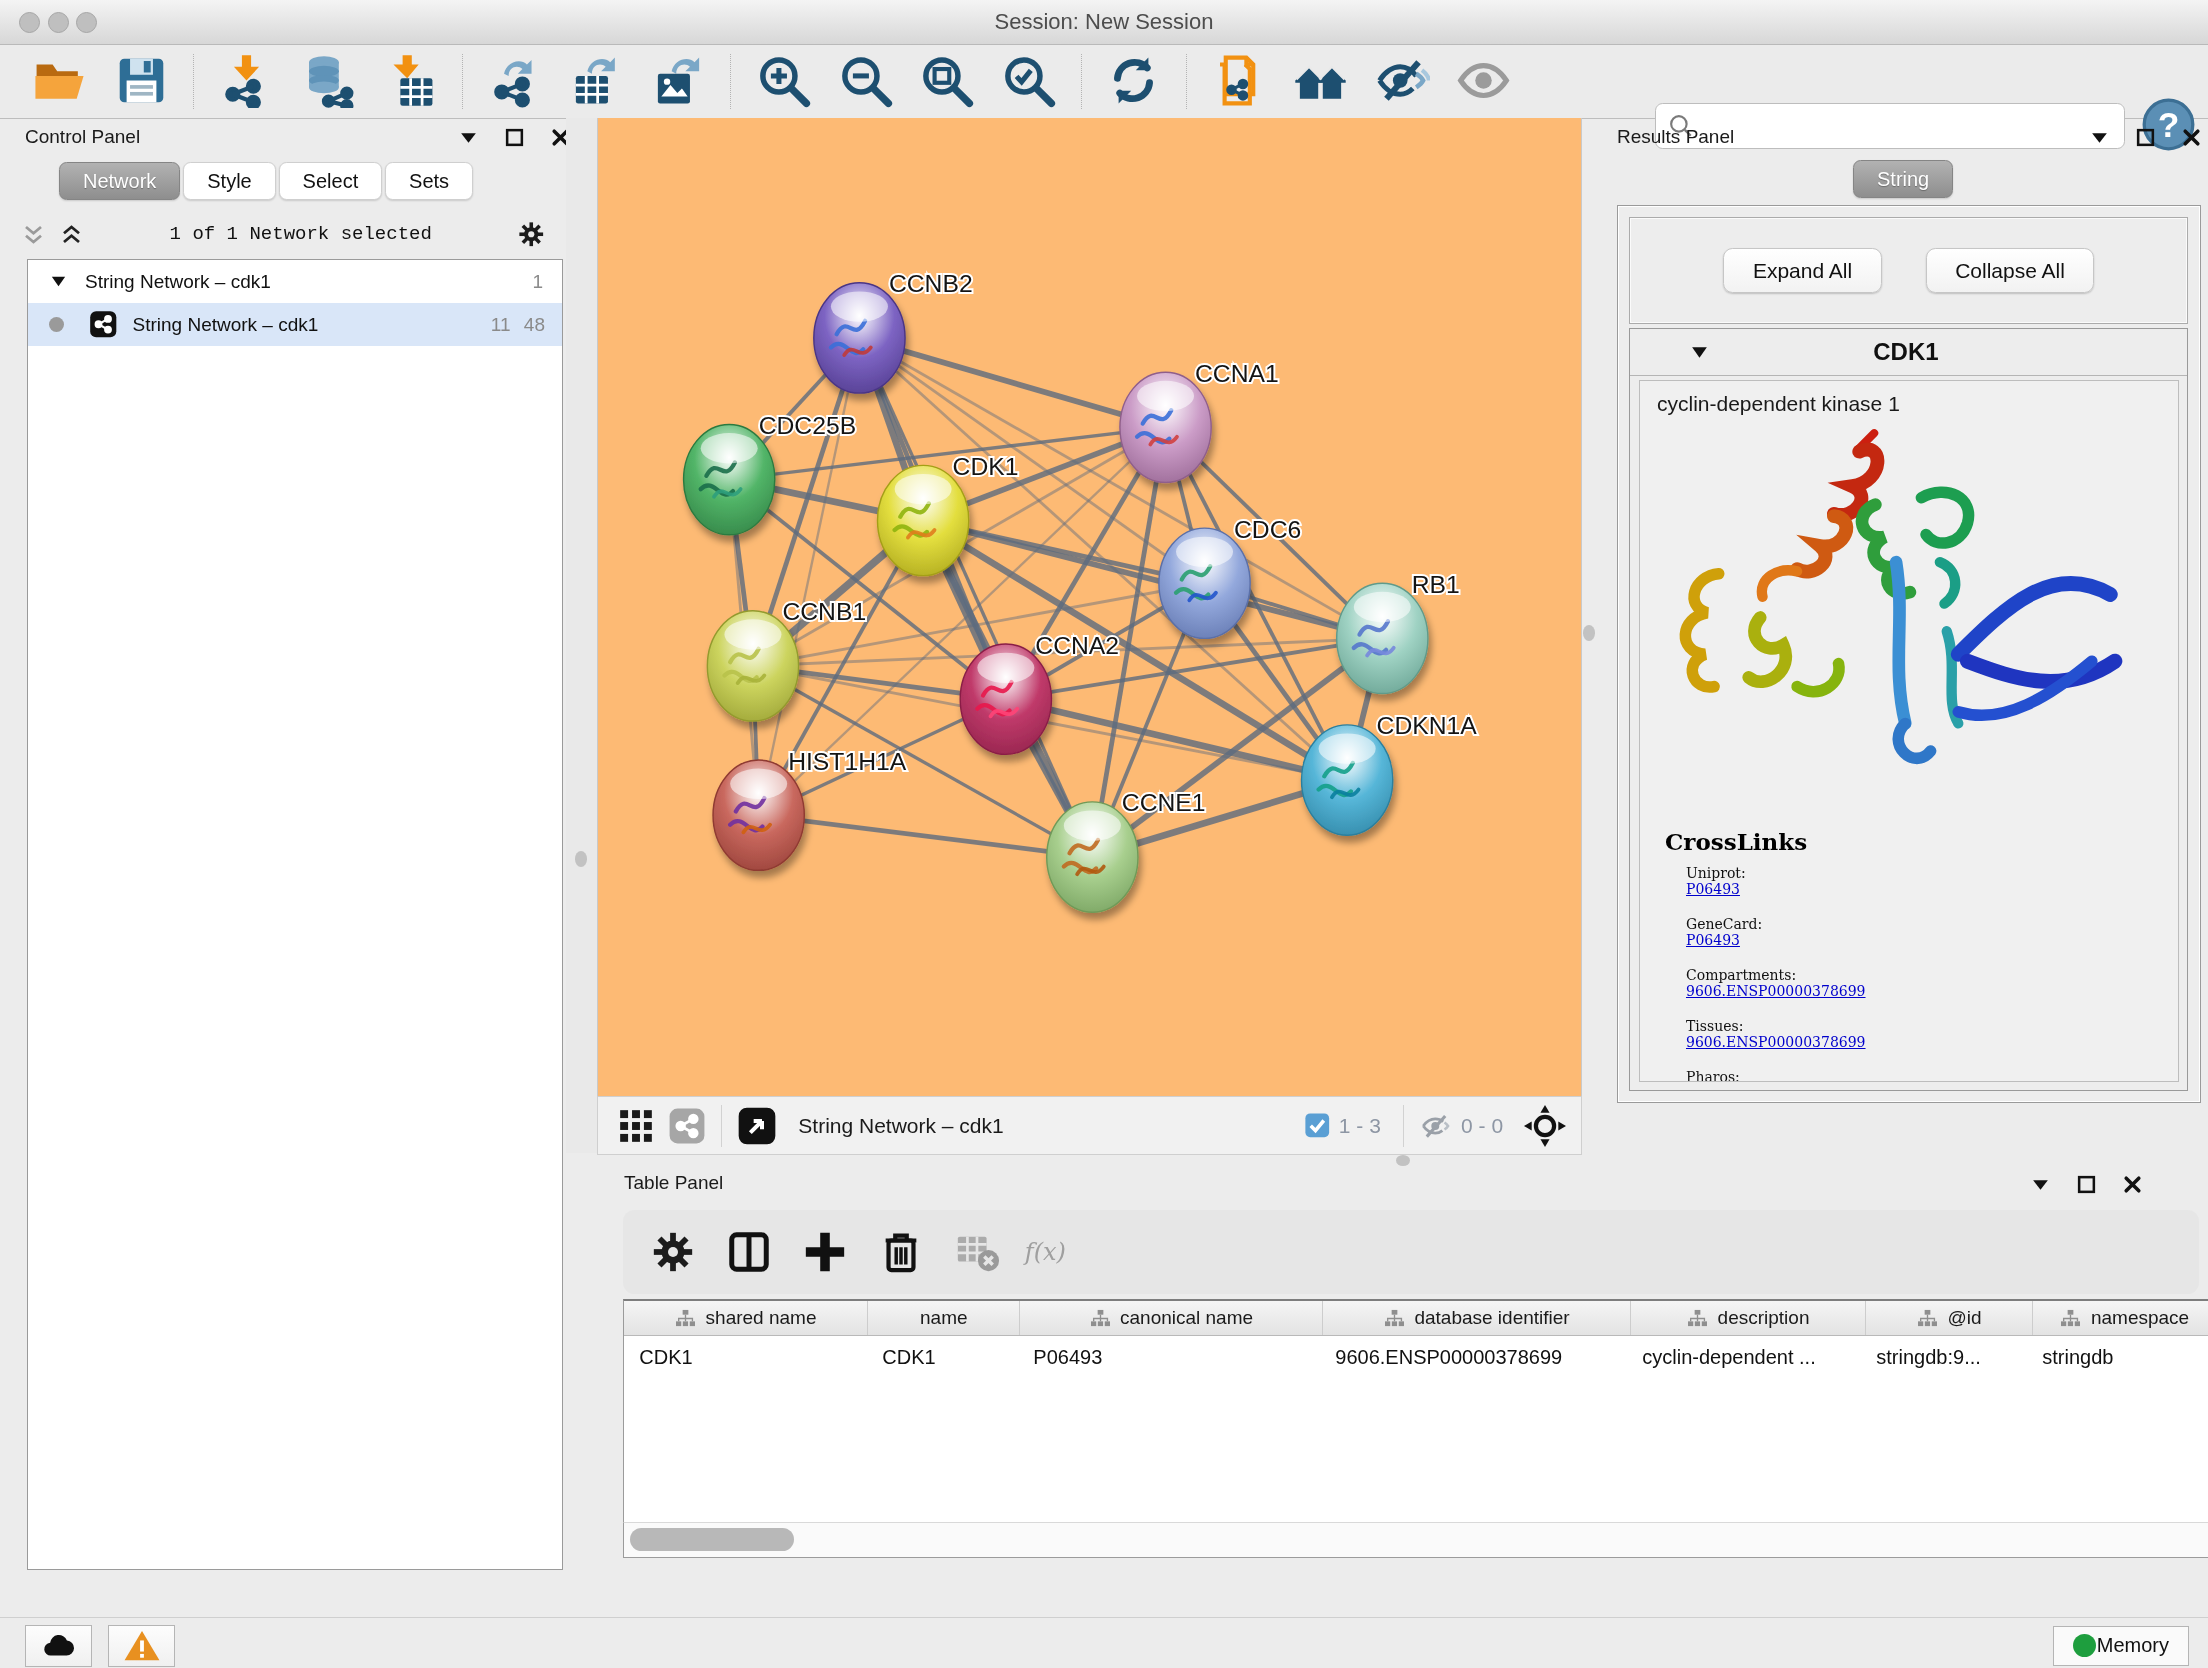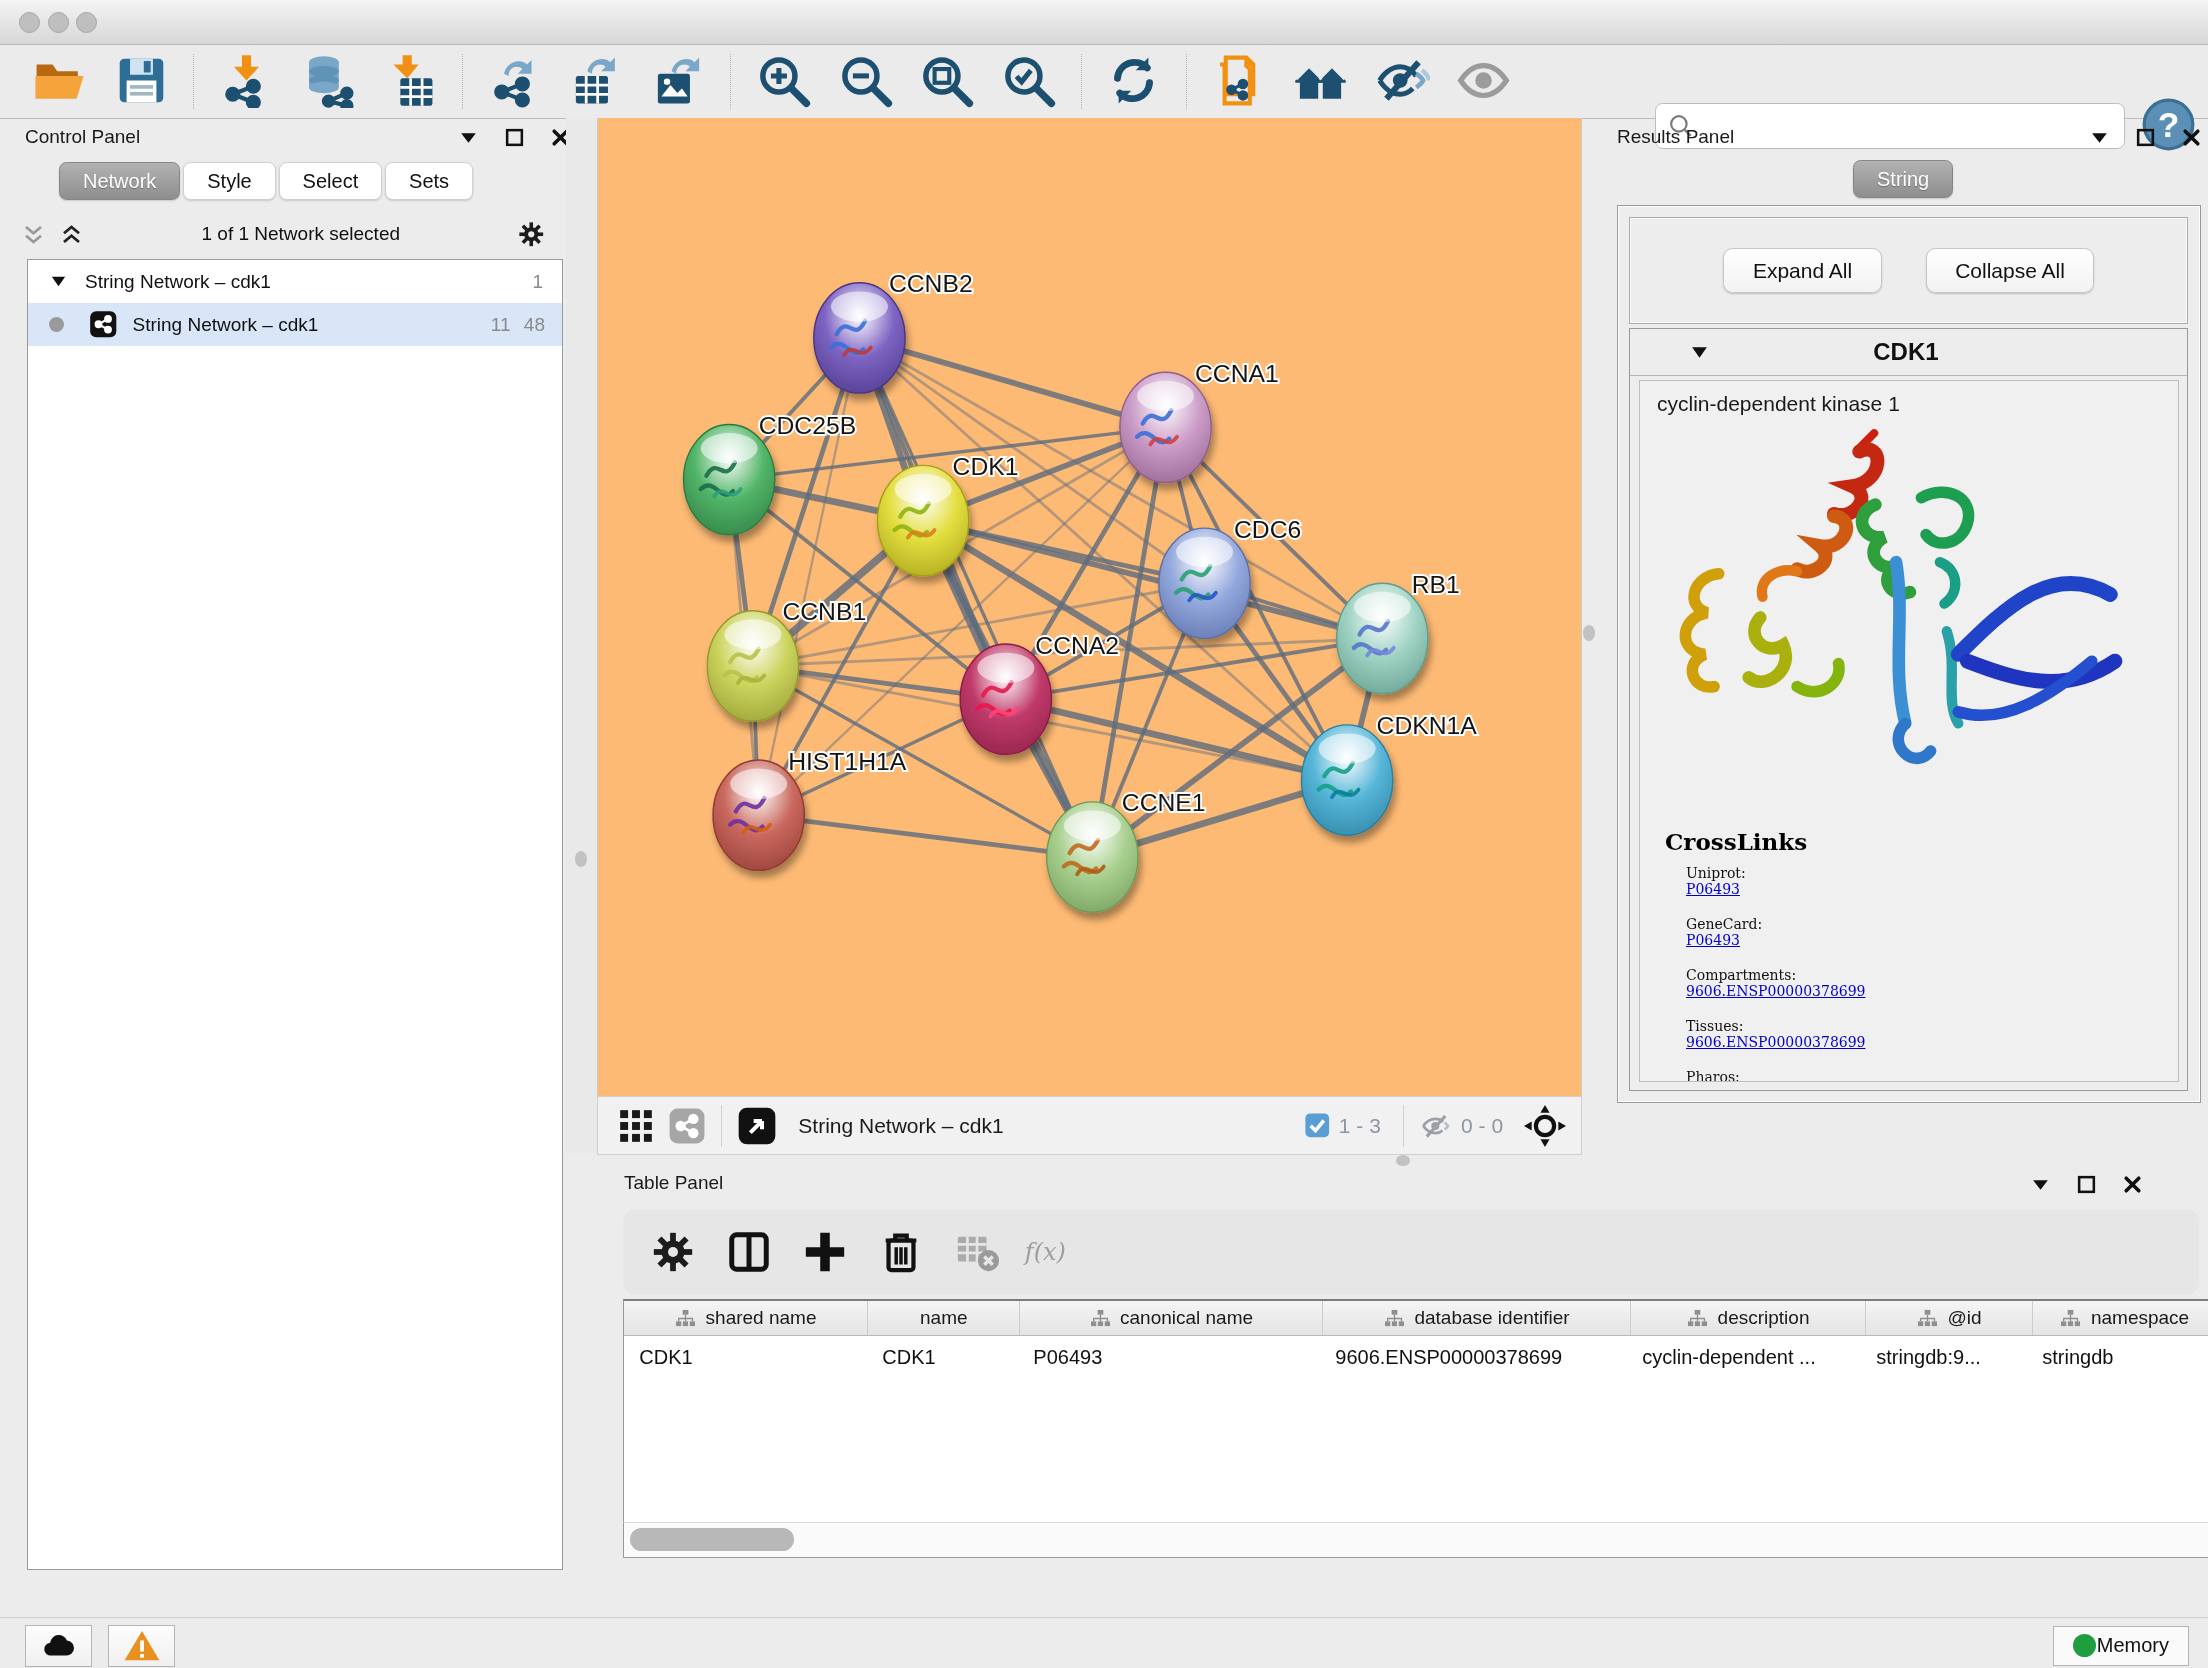--- a/index.html
+++ b/index.html
@@ -23,21 +23,21 @@
   
   .phead{position:absolute;font-size:19px;color:#1a1a1a;}
   .pctrl{position:absolute;display:flex;align-items:center;gap:25px;}
   .pctrl svg{width:21px;height:21px;}
   .tabrow{position:absolute;display:flex;gap:2.9px;border-radius:16px;}
   .tab{background:#fff;border:1px solid #cfcfcf;border-radius:7.6px;font-size:20px;color:#111;
     padding:6.7px 23px;box-shadow:0 1px 1.9px rgba(0,0,0,.15);white-space:nowrap;}
   .tab.sel{background:linear-gradient(#b2b2b2,#8e8e8e);border-color:#858585;color:#fff;
     text-shadow:0 1px 1px rgba(0,0,0,.3);}
   
-  #cp-sub{position:absolute;left:13.3px;top:213px;width:542px;height:42px;display:flex;align-items:center;}
+  #cp-sub{position:absolute;left:13.3px;top:213px;width:542px;height:42px;display:flex;align-items:center;font-family:Liberation Mono, monospace;}
   #cp-sub .txt{flex:1;text-align:center;font-size:19px;color:#111;}
   #netlist{position:absolute;left:27px;top:259px;width:534px;height:1309px;background:#fff;
     border:1px solid #9a9a9a;}
   .nrow{display:flex;align-items:center;height:43px;font-size:19px;color:#111;}
   .nrow .cnt{color:#8a8a8a;margin-left:13.3px;}
   .nrow.sel{background:#d9e6f8;}
   
   #gutterL{position:absolute;left:566px;top:118px;width:31px;height:1035px;background:#e9e9e9;}
   .splitdot{position:absolute;width:12.4px;height:16px;border-radius:50%;background:#c2c2c2;}
   #canvas{position:absolute;left:597px;top:118px;width:983px;height:978px;background:#fdba74;
@@ -101,20 +101,21 @@
 </style>
 </head>
 <body>
 
 <div id="app">
 
   <div id="titlebar">
     <span class="tl" style="left:19px"></span>
     <span class="tl" style="left:48px"></span>
     <span class="tl" style="left:76px"></span>
+    <div id="wtitle">Session: New Session</div>
   </div>
 
   <div id="toolbar">
     <span class="tbtn" style="margin-left:32px">
       <svg class="ticon" viewBox="0 0 24 24">
         <path d="M2 5h7l2 3h9v3H2z" fill="#b96a10"></path>
           <path d="M1.5 10h21l-3 10h-18z" fill="#f5a43c"></path>
         </svg></span>
     <span class="tbtn">
       <svg class="ticon" viewBox="0 0 24 24">

